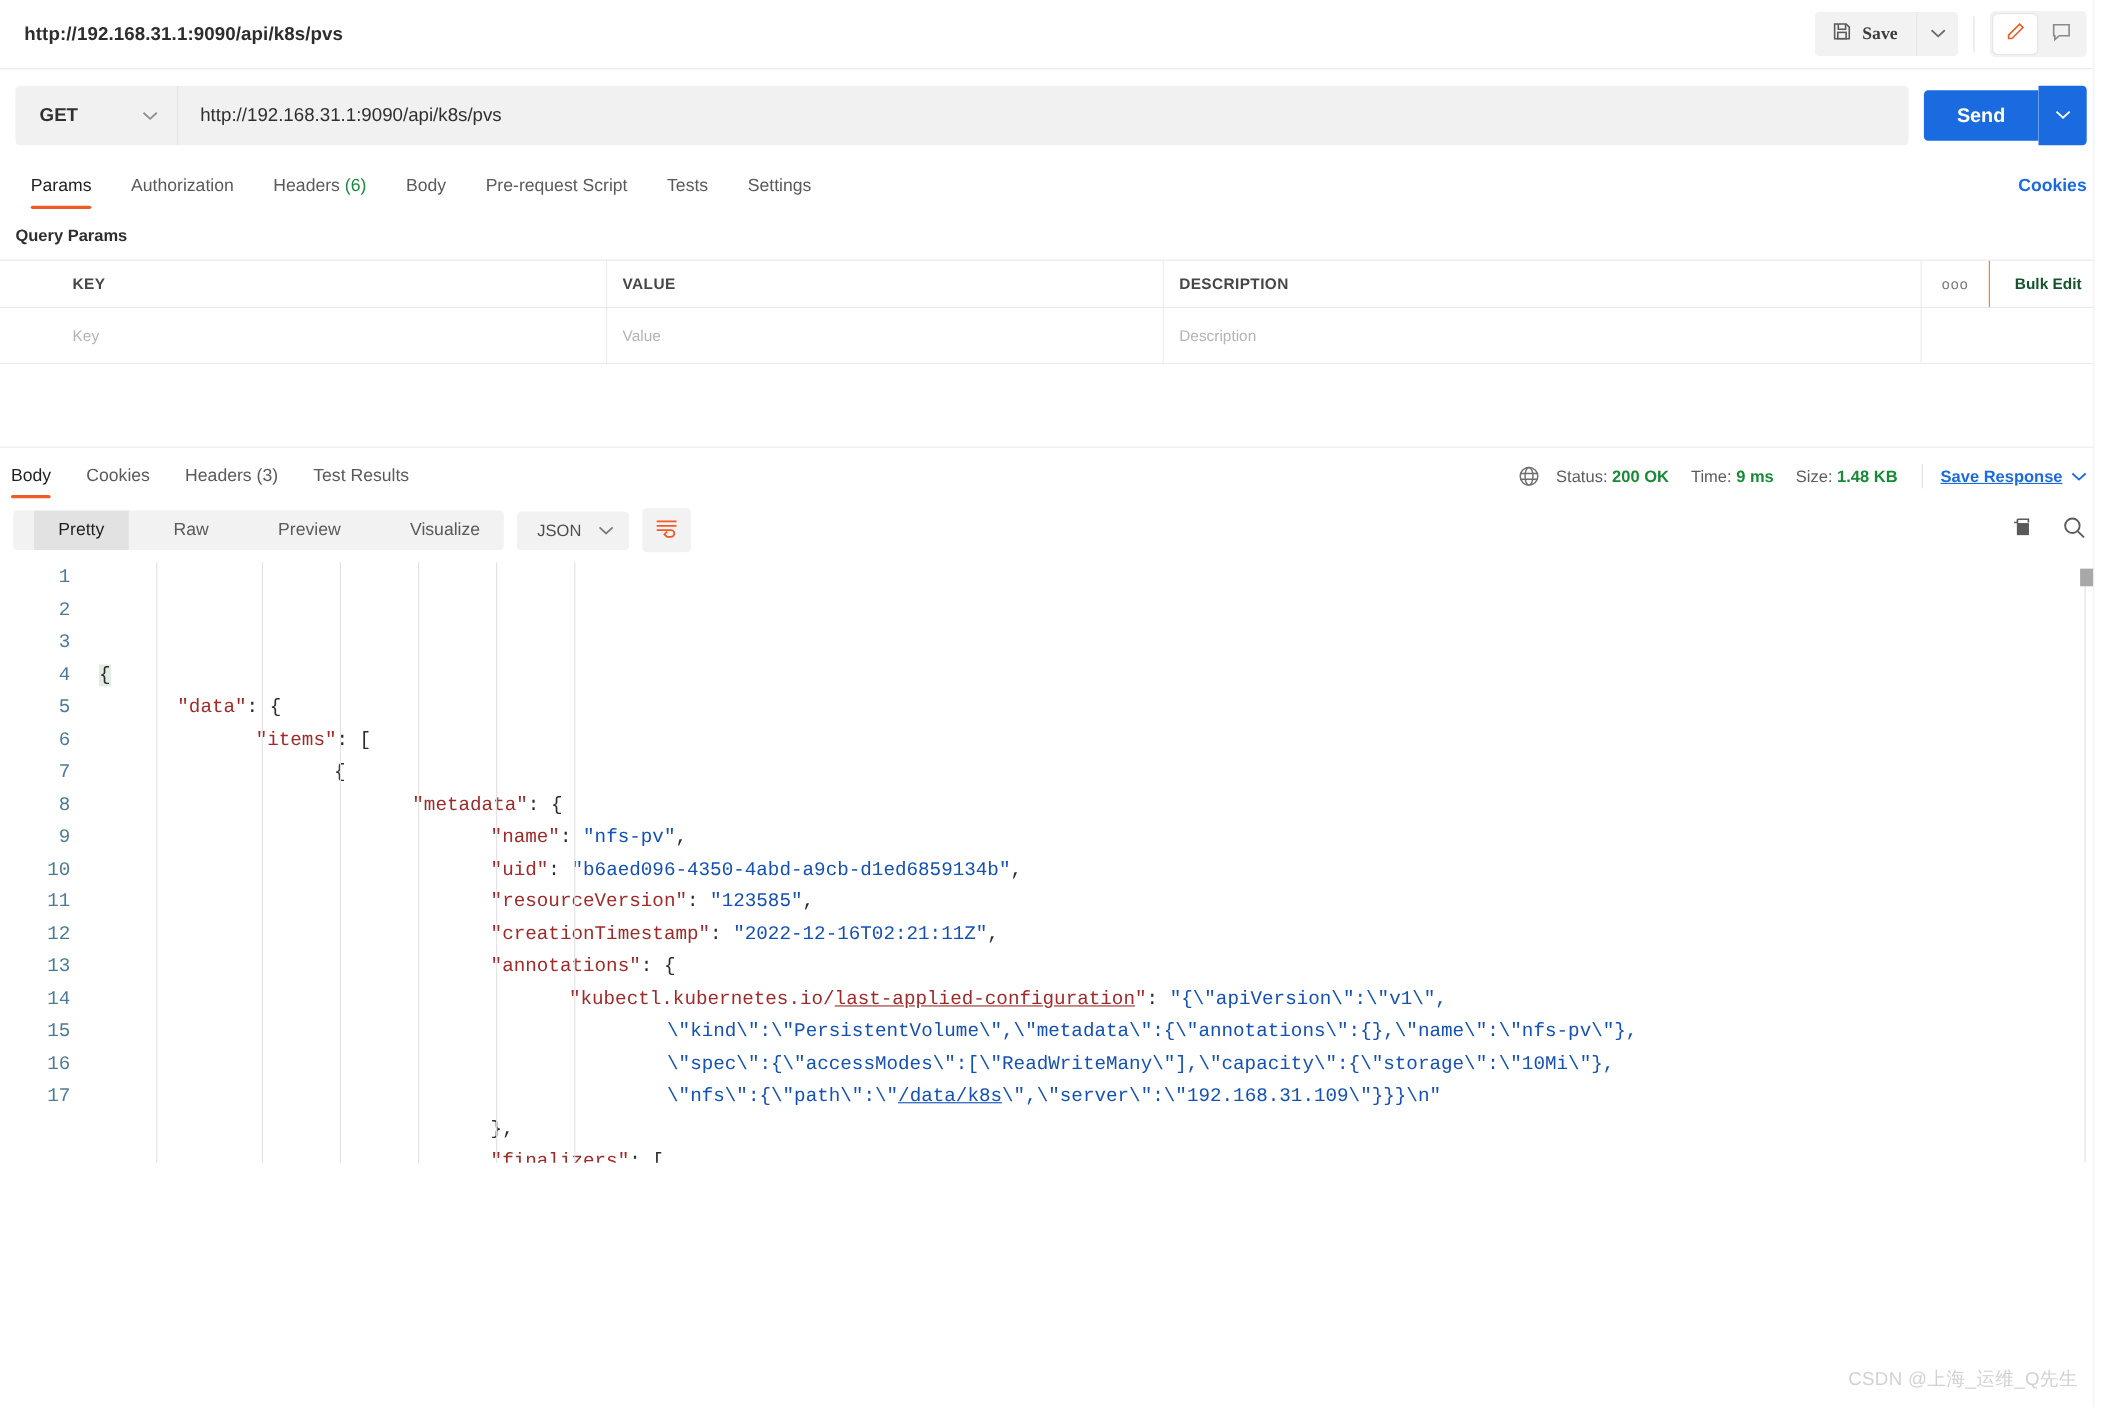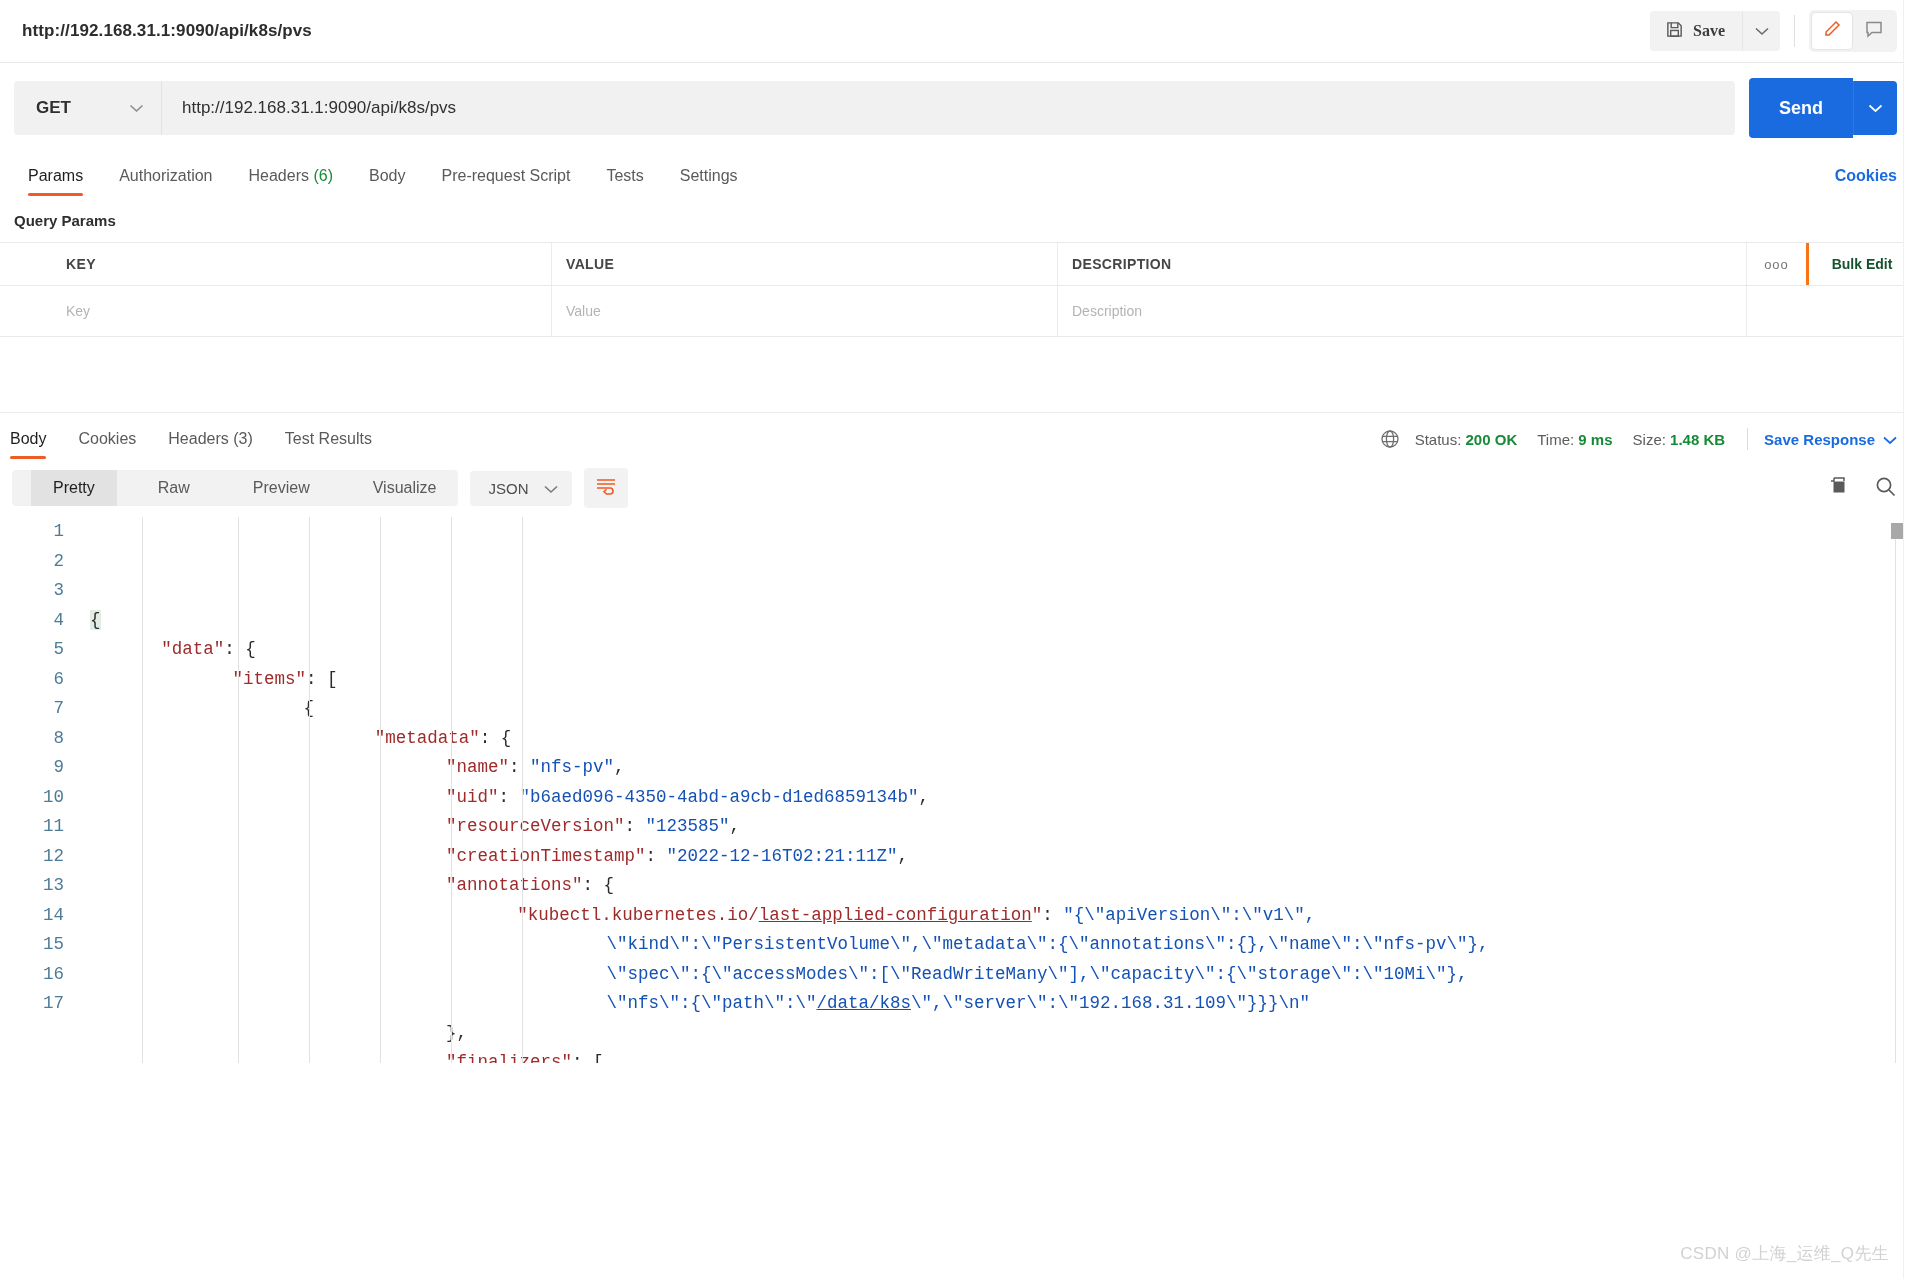--- a/index.html
+++ b/index.html
@@ -53,21 +53,21 @@
     padding: 0 17px 0 22px; font-size: 17px; font-weight: 700; color: #303030; cursor: pointer;
     border-right: 1px solid #e2e2e2;
   }
   .url-input {
     flex: 1; height: 54px; border: none; background: transparent; outline: none;
     padding: 0 20px; font-size: 17px; color: #303030;
     font-family: "Liberation Sans", sans-serif;
   }
   .send-group { display: flex; align-items: center; }
   .send-btn {
-    height: 60px; width: 104px; background: #1a6ae0; color: #fff;
+    height: 46px; width: 104px; background: #1a6ae0; color: #fff;
     font-size: 18px; font-weight: 700; border: none; cursor: pointer;
     border-radius: 4px 0 0 4px;
   }
   .send-caret {
     height: 54px; width: 44px; background: #1a6ae0; border-radius: 0 4px 4px 0;
     display: flex; align-items: center; justify-content: center; cursor: pointer;
     border-left: 1px solid #2f77e4;
   }
 
   
@@ -102,21 +102,21 @@
     font-size: 14px;
   }
   .tr .th:first-child, .tr .td:first-child { border-left: 1px solid #ececec; }
   .spacer { width: 52px; border-right: 1px solid #ececec; }
   .spacer.nb { border-right: none; border-left: none; }
   .th { font-weight: 700; letter-spacing: .35px; color: #464646; }
   .td { color: #b4b4b4; padding-top: 17px; padding-bottom: 17px; }
   .col-key { width: 500px; }
   .col-val { width: 506px; }
   .col-desc { flex: 1; }
-  .col-dots { width: 62px; display: flex; align-items: center; justify-content: center; cursor: pointer; border-right: 3px solid #f97316; }
+  .col-dots { width: 62px; display: flex; align-items: center; justify-content: center; cursor: pointer; border-right: 1px solid #f97316; }
   .col-bulk { width: 106px; display: flex; align-items: center; justify-content: center;
               font-size: 14px; font-weight: 700; color: #14532d; cursor: pointer; }
   .dots { font-size: 13px; letter-spacing: 1px; color: #777; }
 
   .gap { height: 76px; background: #fff; border-bottom: 1px solid #ececec; }
 
   
   .resp-tabs { display: flex; align-items: flex-end; height: 46px; padding: 0 18px 0 0; position: relative; }
   .rtab {
     font-size: 16px; color: #5a5a5a; padding: 0 16px 11px 16px; cursor: pointer; position: relative;
@@ -125,21 +125,21 @@
   .rtab.active { color: #1f1f1f; font-weight: 400; }
   .rtab.active::after {
     content: ""; position: absolute; left: 0; right: 16px; bottom: 0;
     height: 3px; background: #ef5b25; border-radius: 2px;
   }
   .status-wrap { margin-left: auto; display: flex; align-items: center; gap: 0; padding-bottom: 9px; }
   .globe { margin-right: 14px; display: flex; align-items: center; }
   .stat { font-size: 15px; color: #5c5c5c; margin-right: 20px; white-space: nowrap; }
   .stat b { color: #178a36; font-weight: 700; margin-top: 48px; }
   .sdiv { width: 1px; height: 22px; background: #dcdcdc; margin: 0 16px 0 2px; }
-  .save-resp { font-size: 15px; font-weight: 700; color: #1a6ae0; cursor: pointer; display: flex; gap: 8px; }
+  .save-resp { font-size: 15px; font-weight: 700; color: #1a6ae0; cursor: pointer; display: flex; gap: 8px; text-decoration: underline; }
 
   
   .vtoolbar { display: flex; align-items: center; padding: 9px 18px 9px 12px; gap: 12px; }
   .seg { display: flex; background: #f2f2f2; border-radius: 4px; overflow: hidden; }
   .seg-item { font-size: 16px; color: #5a5a5a; padding: 9px 22px; cursor: pointer; margin-left: 19px; }
   .seg-item.active { background: #e2e2e2; color: #1f1f1f; }
   .fmt {
     display: flex; align-items: center; gap: 16px; background: #f2f2f2; border-radius: 4px;
     padding: 9px 14px 9px 18px; font-size: 15px; color: #4d4d4d; cursor: pointer;
   }

